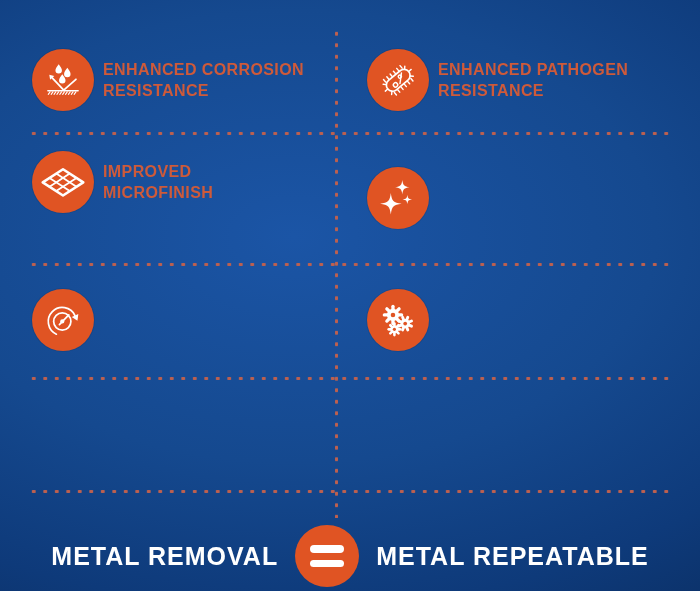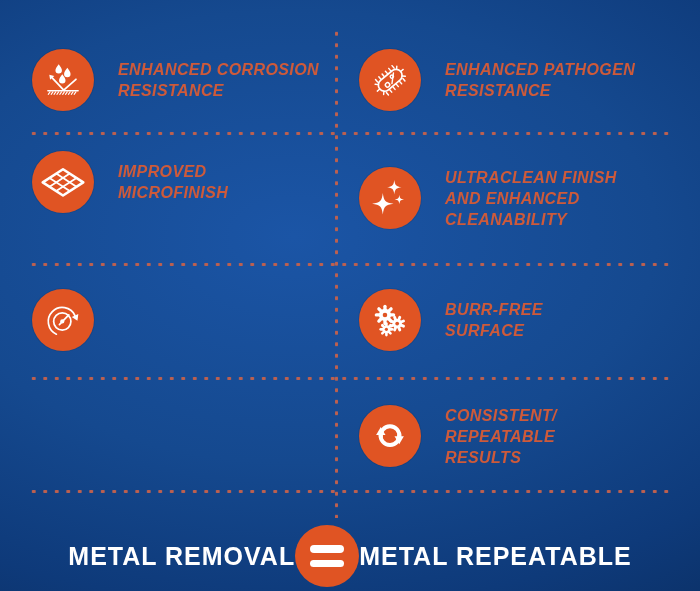--- a/index.html
+++ b/index.html
@@ -19,39 +19,39 @@
     background-size:11.5px 5px; background-repeat:repeat-x; background-position:0 center;
   }
   .vline{
     position:absolute; left:334px; top:28px; width:5px; height:490px;
     background-image:radial-gradient(circle, #bd604f 1.7px, rgba(189,96,79,0) 2px);
     background-size:5px 11.5px; background-repeat:repeat-y; background-position:center 0;
   }
 
   
   .cell{
-    position:absolute; height:100px; display:flex; align-items:center; gap:24px;font-style:italic;
+    position:absolute; height:100px; display:flex; align-items:center; gap:9px;
   }
   .cell.col-left{ left:32px; width:300px; }
-  .cell.col-right{ left:359px; width:330px; }
+  .cell.col-right{ left:367px; width:330px; }
   .badge{
     flex:0 0 62px; width:62px; height:62px; border-radius:50%;
     background:#e05423; display:flex; align-items:center; justify-content:center;
     box-shadow:0 0 0 1px rgba(0,0,0,0.08);
   }
   .badge svg{ width:46px; height:46px; display:block; }
   .label{
     color:#ce5a3a; font-weight:700; font-size:16px; line-height:21px;
     letter-spacing:0.4px; white-space:pre-line; text-transform:uppercase;
   }
 
   
   .footer{
     position:absolute; left:0; right:0; top:521px; height:70px;
-    display:flex; align-items:center; justify-content:center; 
+    display:flex; align-items:center; justify-content:center; gap:17px;
   }
   .footer-text{
     color:#ffffff; font-weight:700; font-size:25px; letter-spacing:1px;
     white-space:nowrap;
   }
   .equals-badge{
     flex:0 0 64px; width:64px; height:62px; border-radius:50%;
     background:#e05423; display:flex; flex-direction:column;
     align-items:center; justify-content:center; gap:7px;
   }
@@ -154,23 +154,20 @@
   </div>
 
   <div class="cell col-right" style="top:148px">
     <div class="badge">
       <svg viewBox="0 0 64 64">
         <path class="icon-fill" d="M22 25 C23.5 36.5 25.5 38.5 37 40 C25.5 41.5 23.5 43.5 22 55 C20.5 43.5 18.5 41.5 7 40 C18.5 38.5 20.5 36.5 22 25 Z"></path>
         <path class="icon-fill" d="M38 7 C39 14.5 40.5 16 48 17 C40.5 18 39 19.5 38 27 C37 19.5 35.5 18 28 17 C35.5 16 37 14.5 38 7 Z"></path>
         <path class="icon-fill" d="M45 27.5 C45.7 32.8 46.6 33.4 51.5 34 C46.6 34.6 45.7 35.2 45 40.5 C44.3 35.2 43.4 34.6 38.5 34 C43.4 33.4 44.3 32.8 45 27.5 Z"></path>
       </svg>
     </div>
-    <div class="label">ULTRACLEAN FINISH
-AND ENHANCED
-CLEANABILITY</div>
   </div>
 
   <div class="cell col-left" style="top:270px">
     <div class="badge">
       <svg viewBox="0 0 64 64">
         <circle class="icon-stroke" stroke-width="2.4" cx="31" cy="34" r="12"></circle>
         <line class="icon-stroke" stroke-width="2.4" x1="27" y1="38.5" x2="40" y2="25"></line>
         <circle class="icon-fill" cx="31" cy="34" r="2.9"></circle>
         <path class="icon-stroke" stroke-width="2.4" d="M22.8 51.7 A19.5 19.5 0 1 1 48.7 25.8"></path>
         <polygon class="icon-fill" points="52.1,33.1 53.3,23.7 44.2,27.9"></polygon>
@@ -212,40 +209,23 @@
             <line x1="24.5" y1="47.5" x2="21.3" y2="50.7"></line>
           <line x1="23.5" y1="45" x2="19" y2="45"></line>
             <line x1="24.5" y1="42.5" x2="21.3" y2="39.3"></line>
           <line x1="27" y1="41.5" x2="27" y2="37"></line>
             <line x1="29.5" y1="42.5" x2="32.7" y2="39.3"></line>
         </g>
         <circle class="icon-fill" cx="27" cy="45" r="5.5"></circle>
         <circle cx="27" cy="45" r="2.2" fill="#e05423"></circle>
       </svg>
     </div>
-    <div class="label">BURR-FREE
-SURFACE</div>
-  </div>
-
-
-  <div class="cell col-right" style="top:386px">
-    <div class="badge">
-      <svg viewBox="0 0 64 64">
-        <path class="icon-stroke" stroke-width="5.5" stroke-linecap="butt" d="M19.2 33.8 A13 13 0 1 1 44.8 33.7"></path>
-        <polygon class="icon-fill" points="38.3,32.5 51.3,32.5 44.8,43.5"></polygon>
-        <g transform="rotate(180 32 31.5)">
-          <path class="icon-stroke" stroke-width="5.5" stroke-linecap="butt" d="M19.2 33.8 A13 13 0 1 1 44.8 33.7"></path>
-          <polygon class="icon-fill" points="38.3,32.5 51.3,32.5 44.8,43.5"></polygon>
-        </g>
-      </svg>
-    </div>
-    <div class="label">CONSISTENT/
-REPEATABLE
-RESULTS</div>
-  </div>
+  </div>
+
+
 
   <div class="footer">
     <span class="footer-text">METAL REMOVAL</span>
     <span class="equals-badge">
       <span class="bar"></span>
       <span class="bar"></span>
     </span>
     <span class="footer-text">METAL REPEATABLE</span>
   </div>
 

